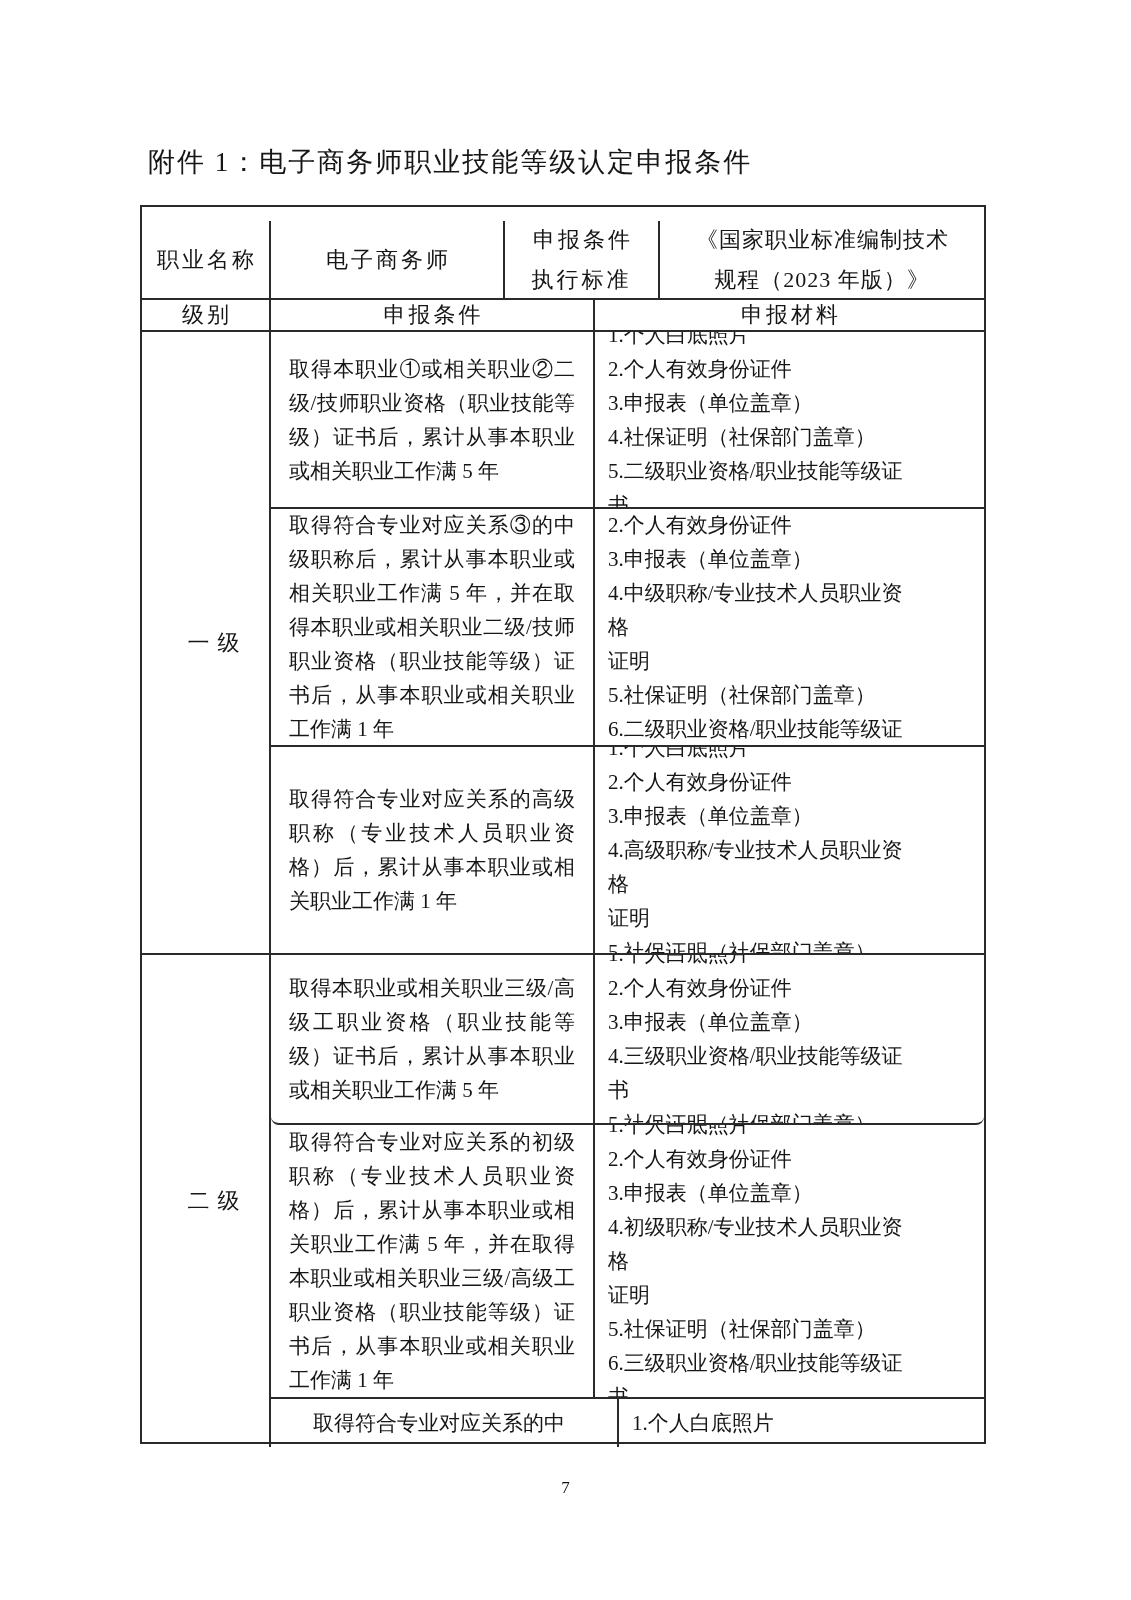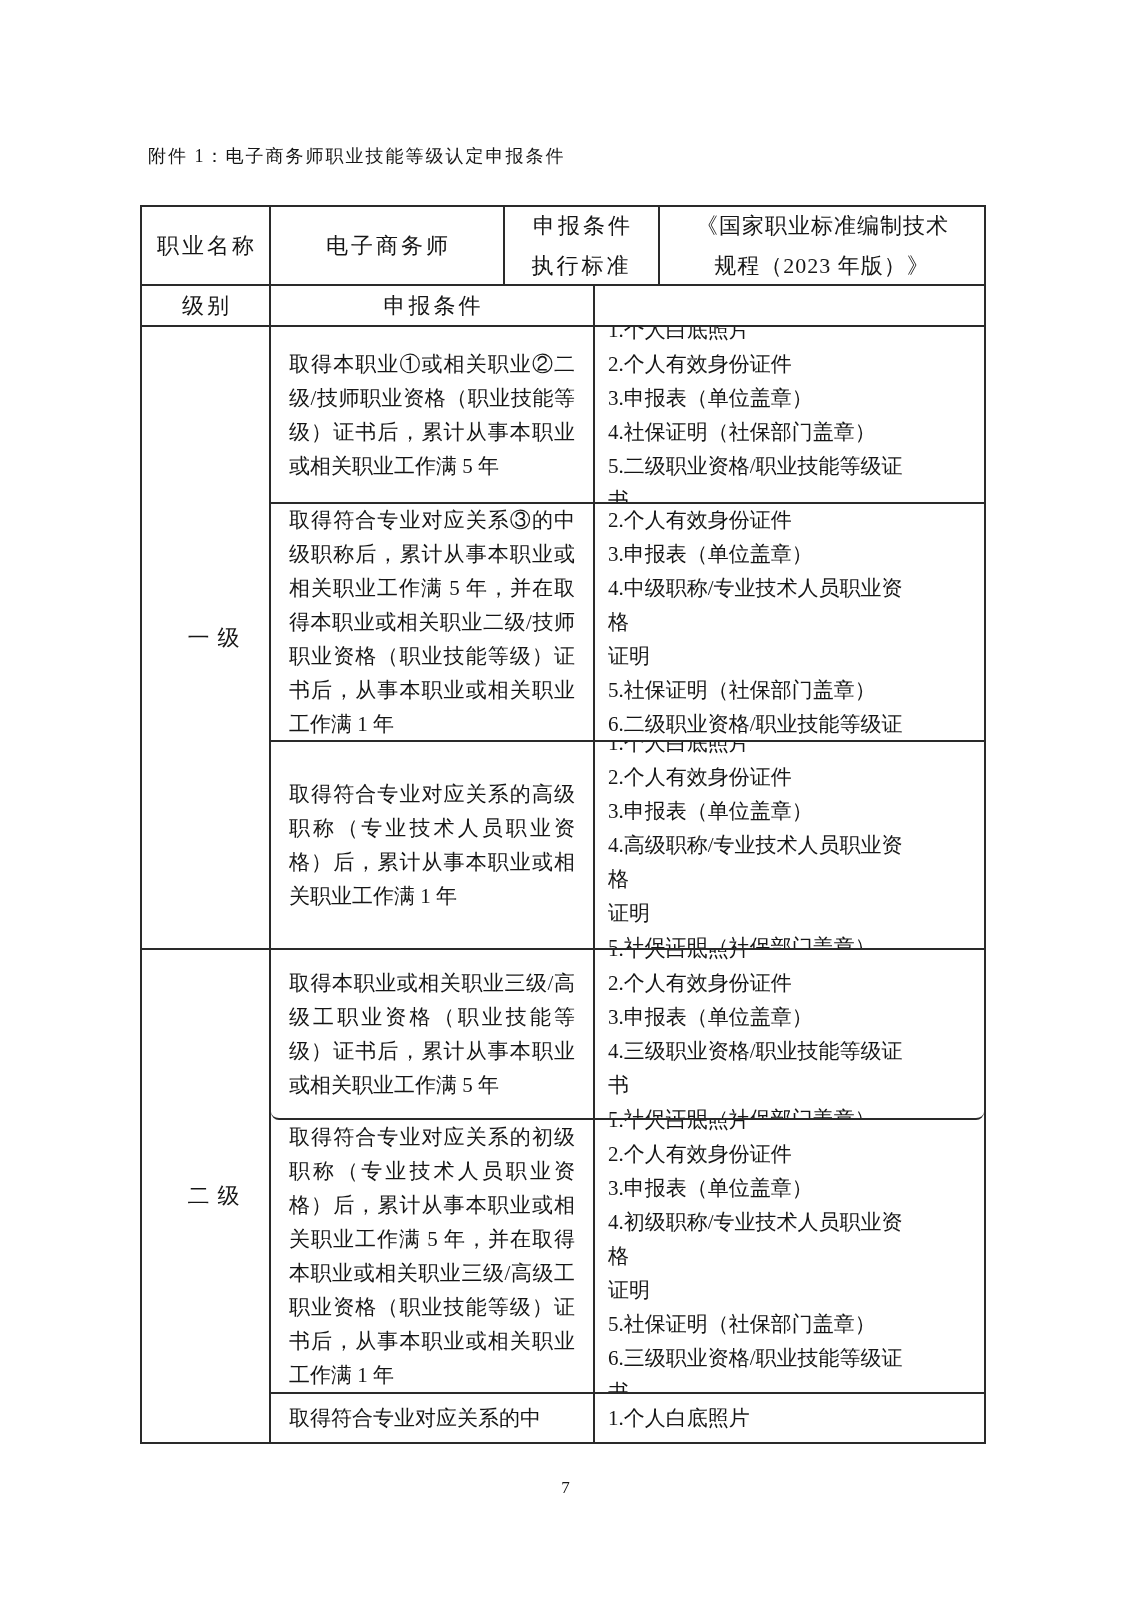--- a/index.html
+++ b/index.html
@@ -17,36 +17,36 @@
     position:relative;
     width:1131px;
     height:1600px;
     background:var(--bg);
     overflow:hidden;
   }
   .doc-title{
     position:absolute;
     left:148px;
     top:144px;
-    font-size:18px;
+    font-size:27px;
     letter-spacing:2px;
     white-space:nowrap;
   }
   .app-table{
     position:absolute;
     left:140px;
     top:205px;
     width:846px;
     height:1239px;
     border:2px solid var(--bd);
     display:flex;
     flex-direction:column;
   }
   .trow{display:flex;flex-direction:row;}
-  .h1{height:79px;border-bottom:2px solid var(--bd);}
+  .h1{height:79px;border-bottom:2px solid var(--bd);margin-top:14px;}
   .h2{height:41px;border-bottom:2px solid var(--bd);}
   .cell{
     display:flex;
     align-items:center;
     justify-content:center;
     text-align:center;
     font-size:22px;
     letter-spacing:3px;
     text-indent:3px;
     border-right:2px solid var(--bd);
@@ -75,21 +75,21 @@
     padding-left:16px;
   }
   .level-rows{width:713px;display:flex;flex-direction:column;}
   .sub-row{display:flex;flex-direction:row;}
   .sub-row.divided{border-bottom:2px solid var(--bd);}
   .lv0 .sr0{height:177px;}
   .lv0 .sr1{height:238px;}
   .lv0 .sr2{height:206px;}
   .lv1 .sr0{height:170px;border-radius:8px;}
   .lv1 .sr1{height:274px;}
-  .lv1 .sr2{height:48px;}
+  .lv1 .sr2{height:48px;padding-left:24px;}
   .cond{
     width:324px;
     border-right:2px solid var(--bd);
     display:flex;
     align-items:center;
     padding:0 18px;
     overflow:hidden;
   }
   .cond .txt{
     width:100%;
@@ -134,20 +134,21 @@
       <div class="cell w-occval">电子商务师</div>
       <div class="cell w-std two-line">申报条件
 执行标准</div>
       <div class="cell w-stdval two-line last" style="letter-spacing:1px;text-indent:1px;">《国家职业标准编制技术
 规程（2023 年版）》</div>
     </div>
 
     <div class="trow h2">
       <div class="cell w-level">级别</div>
       <div class="cell w-cond">申报条件</div>
+      <div class="cell w-mats last">申报材料</div>
     </div>
 
     <div class="level-block lv0">
       <div class="level-cell">一级</div>
       <div class="level-rows">
         <div class="sub-row sr0 divided">
           <div class="cond">
               <div class="txt">取得本职业①或相关职业②二级/技师职业资格（职业技能等级）证书后，累计从事本职业或相关职业工作满 5 年</div>
             </div>
           <div class="mats">

